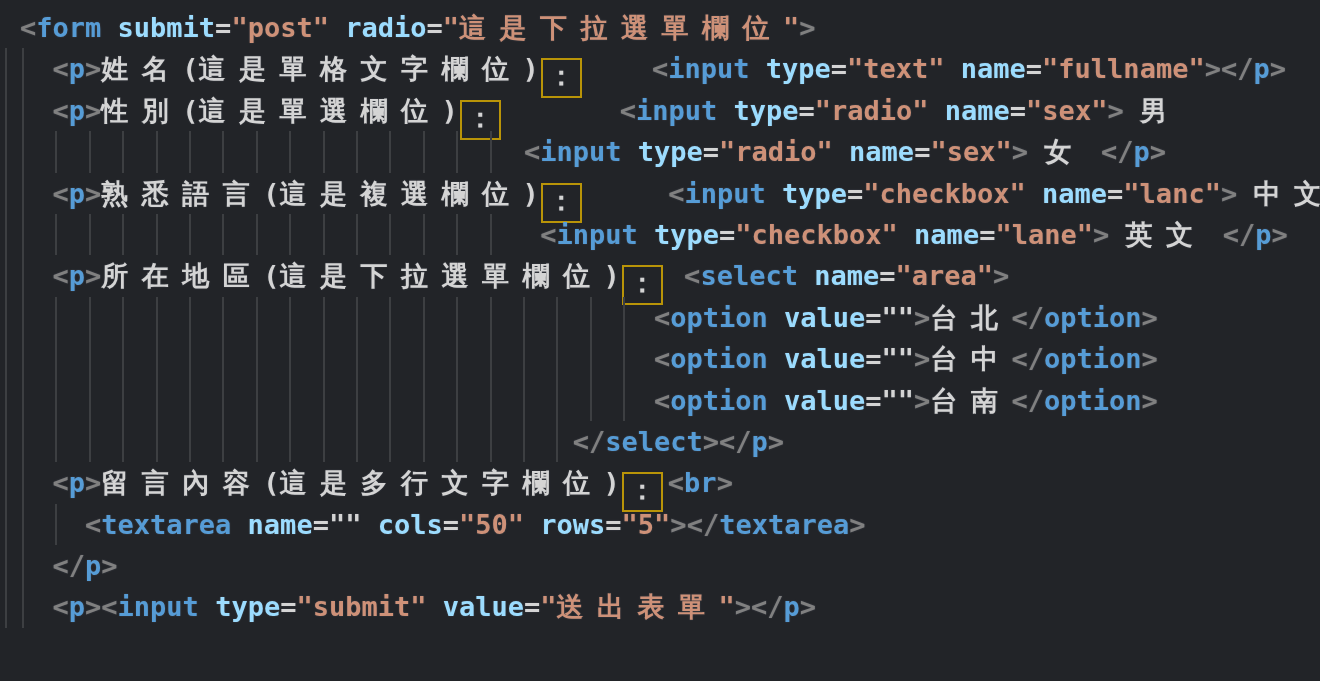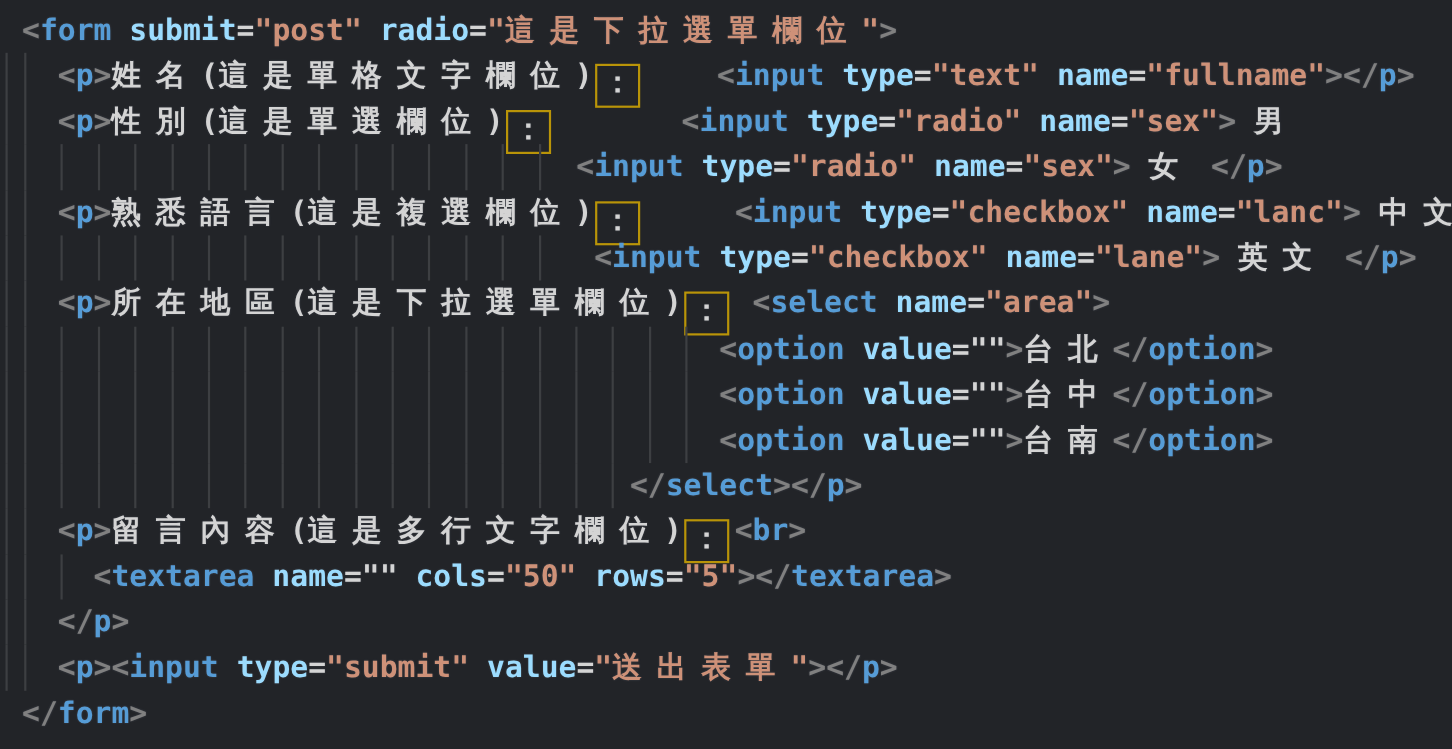--- a/index.html
+++ b/index.html
@@ -44,14 +44,13 @@
     <div class="line"><span class="guide" style="left: 5px;"></span><span class="guide" style="left: 22px;"></span><span class="guide" style="left: 55.4px;"></span><span class="guide" style="left: 88.8px;"></span><span class="guide" style="left: 122.2px;"></span><span class="guide" style="left: 155.6px;"></span><span class="guide" style="left: 189px;"></span><span class="guide" style="left: 222.4px;"></span><span class="guide" style="left: 255.8px;"></span><span class="guide" style="left: 289.2px;"></span><span class="guide" style="left: 322.6px;"></span><span class="guide" style="left: 356px;"></span><span class="guide" style="left: 389.4px;"></span><span class="guide" style="left: 422.8px;"></span><span class="guide" style="left: 456.2px;"></span><span class="guide" style="left: 489.6px;"></span><span class="tk-x">                                </span><span class="tk-p">&lt;</span><span class="tk-g">input</span><span class="tk-x"> </span><span class="tk-a">type</span><span class="tk-e">=</span><span class="tk-s">"checkbox"</span><span class="tk-x"> </span><span class="tk-a">name</span><span class="tk-e">=</span><span class="tk-s">"lane"</span><span class="tk-p">&gt;</span><span class="tk-x"> <span class="cjk">英文</span> </span><span class="tk-p">&lt;/</span><span class="tk-g">p</span><span class="tk-p">&gt;</span></div>
     <div class="line"><span class="guide" style="left: 5px;"></span><span class="guide" style="left: 22px;"></span><span class="tk-x">  </span><span class="tk-p">&lt;</span><span class="tk-g">p</span><span class="tk-p">&gt;</span><span class="tk-x"><span class="cjk">所在地區</span>(<span class="cjk">這是下拉選單欄位</span>)</span><span class="tk-b">：</span><span class="tk-x"> </span><span class="tk-p">&lt;</span><span class="tk-g">select</span><span class="tk-x"> </span><span class="tk-a">name</span><span class="tk-e">=</span><span class="tk-s">"area"</span><span class="tk-p">&gt;</span></div>
     <div class="line"><span class="guide" style="left: 5px;"></span><span class="guide" style="left: 22px;"></span><span class="guide" style="left: 55.4px;"></span><span class="guide" style="left: 88.8px;"></span><span class="guide" style="left: 122.2px;"></span><span class="guide" style="left: 155.6px;"></span><span class="guide" style="left: 189px;"></span><span class="guide" style="left: 222.4px;"></span><span class="guide" style="left: 255.8px;"></span><span class="guide" style="left: 289.2px;"></span><span class="guide" style="left: 322.6px;"></span><span class="guide" style="left: 356px;"></span><span class="guide" style="left: 389.4px;"></span><span class="guide" style="left: 422.8px;"></span><span class="guide" style="left: 456.2px;"></span><span class="guide" style="left: 489.6px;"></span><span class="guide" style="left: 523px;"></span><span class="guide" style="left: 556.4px;"></span><span class="guide" style="left: 589.8px;"></span><span class="guide" style="left: 623.2px;"></span><span class="tk-x">                                       </span><span class="tk-p">&lt;</span><span class="tk-g">option</span><span class="tk-x"> </span><span class="tk-a">value</span><span class="tk-e">=</span><span class="tk-q">""</span><span class="tk-p">&gt;</span><span class="tk-x"><span class="cjk">台北</span></span><span class="tk-p">&lt;/</span><span class="tk-g">option</span><span class="tk-p">&gt;</span></div>
     <div class="line"><span class="guide" style="left: 5px;"></span><span class="guide" style="left: 22px;"></span><span class="guide" style="left: 55.4px;"></span><span class="guide" style="left: 88.8px;"></span><span class="guide" style="left: 122.2px;"></span><span class="guide" style="left: 155.6px;"></span><span class="guide" style="left: 189px;"></span><span class="guide" style="left: 222.4px;"></span><span class="guide" style="left: 255.8px;"></span><span class="guide" style="left: 289.2px;"></span><span class="guide" style="left: 322.6px;"></span><span class="guide" style="left: 356px;"></span><span class="guide" style="left: 389.4px;"></span><span class="guide" style="left: 422.8px;"></span><span class="guide" style="left: 456.2px;"></span><span class="guide" style="left: 489.6px;"></span><span class="guide" style="left: 523px;"></span><span class="guide" style="left: 556.4px;"></span><span class="guide" style="left: 589.8px;"></span><span class="guide" style="left: 623.2px;"></span><span class="tk-x">                                       </span><span class="tk-p">&lt;</span><span class="tk-g">option</span><span class="tk-x"> </span><span class="tk-a">value</span><span class="tk-e">=</span><span class="tk-q">""</span><span class="tk-p">&gt;</span><span class="tk-x"><span class="cjk">台中</span></span><span class="tk-p">&lt;/</span><span class="tk-g">option</span><span class="tk-p">&gt;</span></div>
     <div class="line"><span class="guide" style="left: 5px;"></span><span class="guide" style="left: 22px;"></span><span class="guide" style="left: 55.4px;"></span><span class="guide" style="left: 88.8px;"></span><span class="guide" style="left: 122.2px;"></span><span class="guide" style="left: 155.6px;"></span><span class="guide" style="left: 189px;"></span><span class="guide" style="left: 222.4px;"></span><span class="guide" style="left: 255.8px;"></span><span class="guide" style="left: 289.2px;"></span><span class="guide" style="left: 322.6px;"></span><span class="guide" style="left: 356px;"></span><span class="guide" style="left: 389.4px;"></span><span class="guide" style="left: 422.8px;"></span><span class="guide" style="left: 456.2px;"></span><span class="guide" style="left: 489.6px;"></span><span class="guide" style="left: 523px;"></span><span class="guide" style="left: 556.4px;"></span><span class="guide" style="left: 589.8px;"></span><span class="guide" style="left: 623.2px;"></span><span class="tk-x">                                       </span><span class="tk-p">&lt;</span><span class="tk-g">option</span><span class="tk-x"> </span><span class="tk-a">value</span><span class="tk-e">=</span><span class="tk-q">""</span><span class="tk-p">&gt;</span><span class="tk-x"><span class="cjk">台南</span></span><span class="tk-p">&lt;/</span><span class="tk-g">option</span><span class="tk-p">&gt;</span></div>
     <div class="line"><span class="guide" style="left: 5px;"></span><span class="guide" style="left: 22px;"></span><span class="guide" style="left: 55.4px;"></span><span class="guide" style="left: 88.8px;"></span><span class="guide" style="left: 122.2px;"></span><span class="guide" style="left: 155.6px;"></span><span class="guide" style="left: 189px;"></span><span class="guide" style="left: 222.4px;"></span><span class="guide" style="left: 255.8px;"></span><span class="guide" style="left: 289.2px;"></span><span class="guide" style="left: 322.6px;"></span><span class="guide" style="left: 356px;"></span><span class="guide" style="left: 389.4px;"></span><span class="guide" style="left: 422.8px;"></span><span class="guide" style="left: 456.2px;"></span><span class="guide" style="left: 489.6px;"></span><span class="guide" style="left: 523px;"></span><span class="guide" style="left: 556.4px;"></span><span class="tk-x">                                  </span><span class="tk-p">&lt;/</span><span class="tk-g">select</span><span class="tk-p">&gt;</span><span class="tk-p">&lt;/</span><span class="tk-g">p</span><span class="tk-p">&gt;</span></div>
     <div class="line"><span class="guide" style="left: 5px;"></span><span class="guide" style="left: 22px;"></span><span class="tk-x">  </span><span class="tk-p">&lt;</span><span class="tk-g">p</span><span class="tk-p">&gt;</span><span class="tk-x"><span class="cjk">留言內容</span>(<span class="cjk">這是多行文字欄位</span>)</span><span class="tk-b">：</span><span class="tk-p">&lt;</span><span class="tk-g">br</span><span class="tk-p">&gt;</span></div>
     <div class="line"><span class="guide" style="left: 5px;"></span><span class="guide" style="left: 22px;"></span><span class="guide" style="left: 55.4px;"></span><span class="tk-x">    </span><span class="tk-p">&lt;</span><span class="tk-g">textarea</span><span class="tk-x"> </span><span class="tk-a">name</span><span class="tk-e">=</span><span class="tk-q">""</span><span class="tk-x"> </span><span class="tk-a">cols</span><span class="tk-e">=</span><span class="tk-s">"50"</span><span class="tk-x"> </span><span class="tk-a">rows</span><span class="tk-e">=</span><span class="tk-s">"5"</span><span class="tk-p">&gt;</span><span class="tk-p">&lt;/</span><span class="tk-g">textarea</span><span class="tk-p">&gt;</span></div>
     <div class="line"><span class="guide" style="left: 5px;"></span><span class="guide" style="left: 22px;"></span><span class="tk-x">  </span><span class="tk-p">&lt;/</span><span class="tk-g">p</span><span class="tk-p">&gt;</span></div>
     <div class="line"><span class="guide" style="left: 5px;"></span><span class="guide" style="left: 22px;"></span><span class="tk-x">  </span><span class="tk-p">&lt;</span><span class="tk-g">p</span><span class="tk-p">&gt;</span><span class="tk-p">&lt;</span><span class="tk-g">input</span><span class="tk-x"> </span><span class="tk-a">type</span><span class="tk-e">=</span><span class="tk-s">"submit"</span><span class="tk-x"> </span><span class="tk-a">value</span><span class="tk-e">=</span><span class="tk-s">"<span class="cjk">送出表單</span>"</span><span class="tk-p">&gt;</span><span class="tk-p">&lt;/</span><span class="tk-g">p</span><span class="tk-p">&gt;</span></div>
-    <div class="line"><span class="tk-p">&lt;/</span><span class="tk-g">form</span><span class="tk-p">&gt;</span></div>
   </div>
 
 </body></html>

